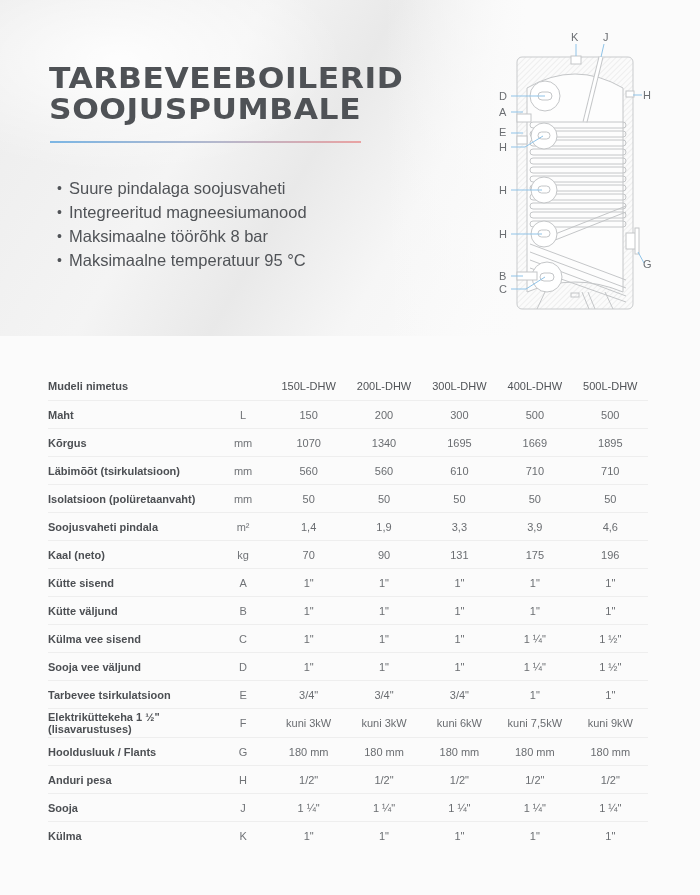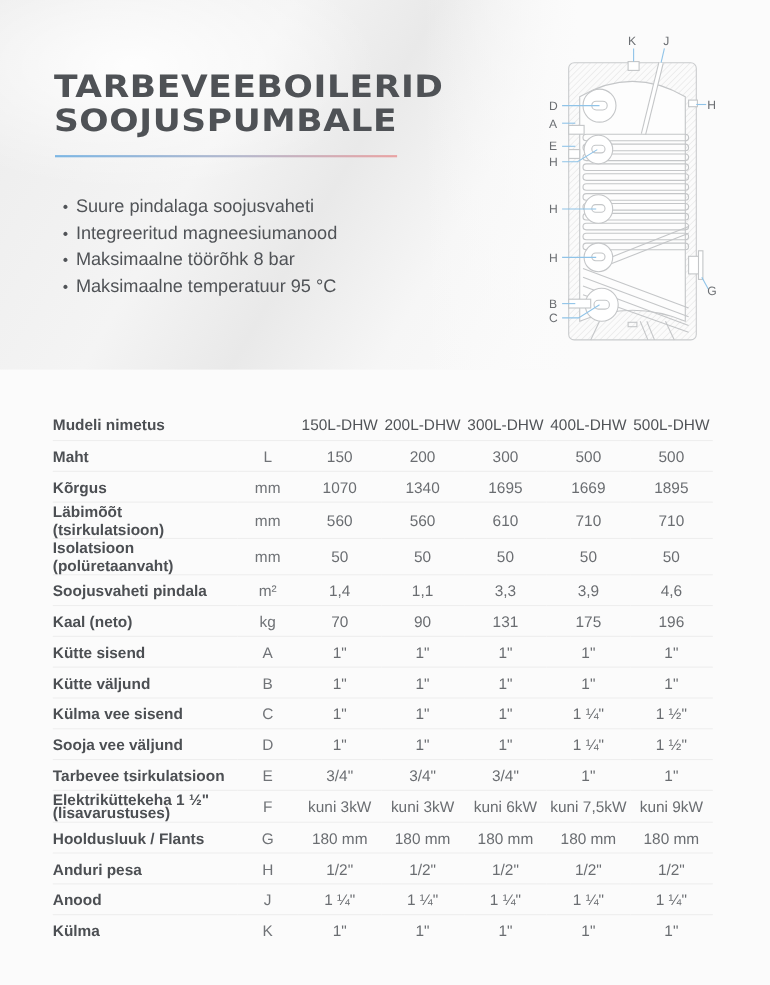--- a/index.html
+++ b/index.html
@@ -36,21 +36,21 @@
   .features li {
     font-size: 16.5px; line-height: 24px; color: #505357; white-space: nowrap;
     display: flex; align-items: center;
   }
   .features li .bullet { width: 12px; display: inline-block; font-size: 14px; color: #505357; }
   .diagram { position: absolute; left: 490px; top: 30px; width: 170px; height: 300px; z-index: 2; }
   .diagram svg text { font-family: "Liberation Sans", sans-serif; font-size: 11px; fill: #6b6e72; }
 
   table.spec {
     position: absolute; left: 48px; top: 372px; width: 600px;
-    border-collapse: collapse; font-size: 14px; color: #5b5e62;
+    border-collapse: collapse; font-size: 11px; color: #5b5e62;
   }
   table.spec th, table.spec td { padding: 0; height: 27px; border-bottom: 1px solid #eeeeee; }
   table.spec th { font-weight: normal; color: #505357; height: 28px; }
   table.spec th.first, table.spec td.first { text-align: left; width: 170px; font-weight: bold; color: #4c4f53; }
   table.spec th.unit, table.spec td.unit { width: 57px; text-align: center; color: #707377; font-weight: normal; }
   table.spec th.val, table.spec td.val { width: 77px; text-align: center; }
   table.spec td.val { color: #6a6d71; }
   table.spec tr.last td { border-bottom: none; }
   table.spec tr.tall td { height: 28px; line-height: 12px; }
   table.spec tr.tall td.first { vertical-align: middle; }
@@ -225,21 +225,21 @@
         <td class="val">50</td>
         <td class="val">50</td>
         <td class="val">50</td>
         <td class="val">50</td>
         <td class="val">50</td>
       </tr>
       <tr>
         <td class="first"><span>Soojusvaheti pindala</span></td>
         <td class="unit">m²</td>
         <td class="val">1,4</td>
-        <td class="val">1,1</td>
+        <td class="val">1,9</td>
         <td class="val">3,3</td>
         <td class="val">3,9</td>
         <td class="val">4,6</td>
       </tr>
       <tr>
         <td class="first"><span>Kaal (neto)</span></td>
         <td class="unit">kg</td>
         <td class="val">70</td>
         <td class="val">90</td>
         <td class="val">131</td>
@@ -312,21 +312,21 @@
       <tr>
         <td class="first"><span>Anduri pesa</span></td>
         <td class="unit">H</td>
         <td class="val">1/2"</td>
         <td class="val">1/2"</td>
         <td class="val">1/2"</td>
         <td class="val">1/2"</td>
         <td class="val">1/2"</td>
       </tr>
       <tr>
-        <td class="first"><span>Anood</span></td>
+        <td class="first"><span>Sooja</span></td>
         <td class="unit">J</td>
         <td class="val">1 ¼"</td>
         <td class="val">1 ¼"</td>
         <td class="val">1 ¼"</td>
         <td class="val">1 ¼"</td>
         <td class="val">1 ¼"</td>
       </tr>
       <tr class="last">
         <td class="first"><span>Külma</span></td>
         <td class="unit">K</td>

